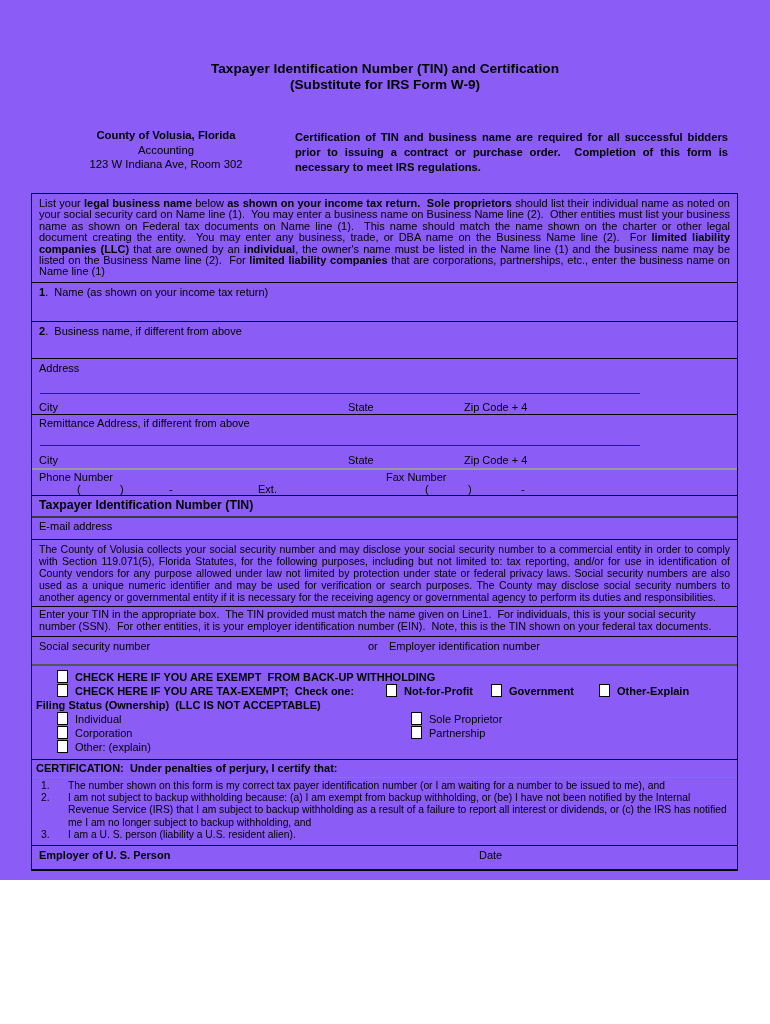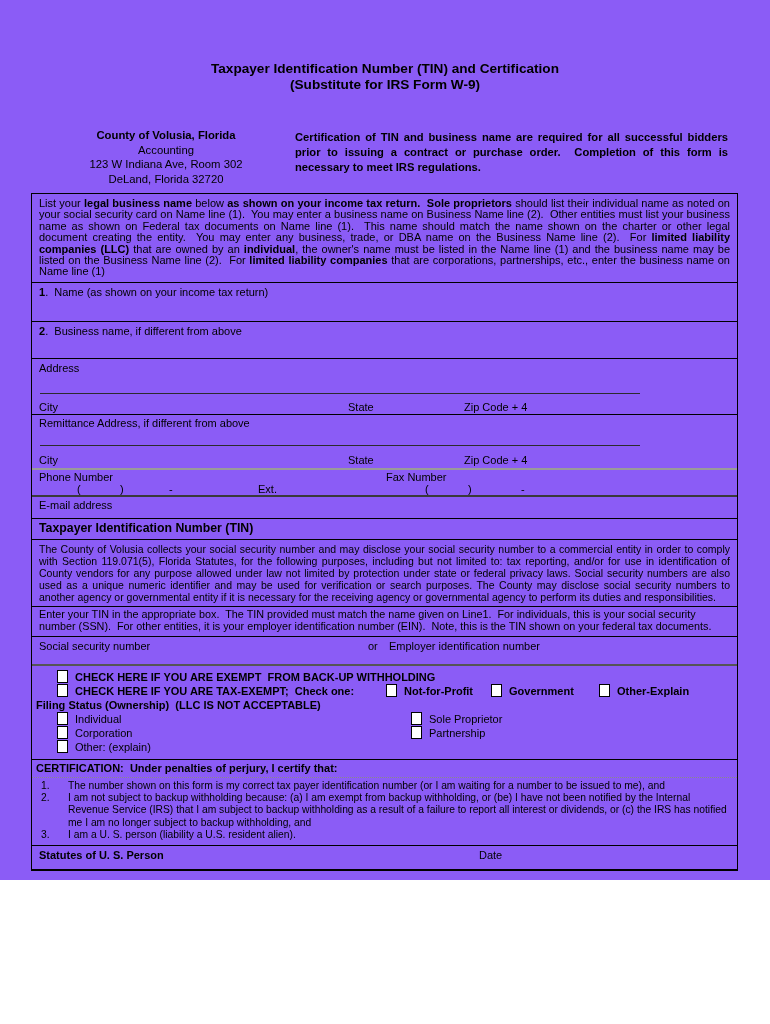--- a/index.html
+++ b/index.html
@@ -61,21 +61,20 @@
 
   <div class="title">
     <div>Taxpayer Identification Number (TIN) and Certification</div>
     <div>(Substitute for IRS Form W-9)</div>
   </div>
 
   <div class="org">
     <div class="b">County of Volusia, Florida</div>
     <div>Accounting</div>
     <div>123 W Indiana Ave, Room 302</div>
-    <div>DeLand, Florida 32720</div>
   </div>
 
   <div class="note just pre">Certification of TIN and business name are required for all successful bidders prior to issuing a contract or purchase order.  Completion of this form is necessary to meet IRS regulations.</div>
 
   <div class="tbl">
 
     <div class="row intro just pre"><span>List your </span><span class="b">legal business name</span><span> below </span><span class="b">as shown on your income tax return.  Sole proprietors</span><span> should list their individual name as noted on your social security card on Name line (1).  You may enter a business name on Business Name line (2).  Other entities must list your business name as shown on Federal tax documents on Name line (1).  This name should match the name shown on the charter or other legal document creating the entity.  You may enter any business, trade, or DBA name on the Business Name line (2).  For </span><span class="b">limited liability companies (LLC)</span><span> that are owned by an </span><span class="b">individual</span><span>, the owner's name must be listed in the Name line (1) and the business name may be listed on the Business Name line (2).  For </span><span class="b">limited liability companies</span><span> that are corporations, partnerships, etc., enter the business name on Name line (1)</span></div>
 
     <div class="row r-name pre">
       <span class="lbl"><span class="b">1</span><span class="pre">.  Name (as shown on your income tax return)</span></span>
@@ -111,26 +110,26 @@
       <span class="abs" style="left:354px;top:1px;">Fax Number</span>
       <span class="abs" style="left:45px;top:13px;">(</span>
       <span class="abs" style="left:88px;top:13px;">)</span>
       <span class="abs" style="left:137px;top:13px;">-</span>
       <span class="abs" style="left:226px;top:13px;">Ext.</span>
       <span class="abs" style="left:393px;top:13px;">(</span>
       <span class="abs" style="left:436px;top:13px;">)</span>
       <span class="abs" style="left:489px;top:13px;">-</span>
     </div>
 
+    <div class="row r-tinhead">
+      <span class="tin-head-lbl b">Taxpayer Identification Number (TIN)</span>
+    </div>
+
     <div class="row r-email">
       <span class="lbl" style="top:2px;">E-mail address</span>
-    </div>
-
-    <div class="row r-tinhead">
-      <span class="tin-head-lbl b">Taxpayer Identification Number (TIN)</span>
     </div>
 
     <div class="row r-privacy just">The County of Volusia collects your social security number and may disclose your social security number to a commercial entity in order to comply with Section 119.071(5), Florida Statutes, for the following purposes, including but not limited to: tax reporting, and/or for use in identification of County vendors for any purpose allowed under law not limited by protection under state or federal privacy laws. Social security numbers are also used as a unique numeric identifier and may be used for verification or search purposes. The County may disclose social security numbers to another agency or governmental entity if it is necessary for the receiving agency or governmental agency to perform its duties and responsibilities.</div>
 
     <div class="row r-enter pre">Enter your TIN in the appropriate box.  The TIN provided must match the name given on Line1.  For individuals, this is your social security number (SSN).  For other entities, it is your employer identification number (EIN).  Note, this is the TIN shown on your federal tax documents.</div>
 
     <div class="row r-ssn">
       <span class="lbl">Social security number</span>
       <span class="abs" style="left:336px;">or</span>
       <span class="abs" style="left:357px;">Employer identification number</span>
@@ -160,21 +159,21 @@
         <span class="cert-num">2.</span>
         <span class="cert-txt">I am not subject to backup withholding because: (a) I am exempt from backup withholding, or (be) I have not been notified by the Internal Revenue Service (IRS) that I am subject to backup withholding as a result of a failure to report all interest or dividends, or (c) the IRS has notified me I am no longer subject to backup withholding, and</span>
       </div>
       <div class="cert-item">
         <span class="cert-num">3.</span>
         <span class="cert-txt">I am a U. S. person (liability a U.S. resident alien).</span>
       </div>
     </div>
 
     <div class="row r-sign">
-      <span class="lbl b">Statutes of U. S. Person</span>
+      <span class="lbl b">Employer of U. S. Person</span>
       <span class="abs" style="left:447px;">Date</span>
       <div style="position:absolute;left:160px;top:2px;width:280px;height:20px;"></div>
       <div style="position:absolute;left:480px;top:2px;width:200px;height:20px;"></div>
     </div>
 
   </div>
 
   <div class="footer">K:\CGI-ERP\W9 form A.doc</div>
 
 </div>

